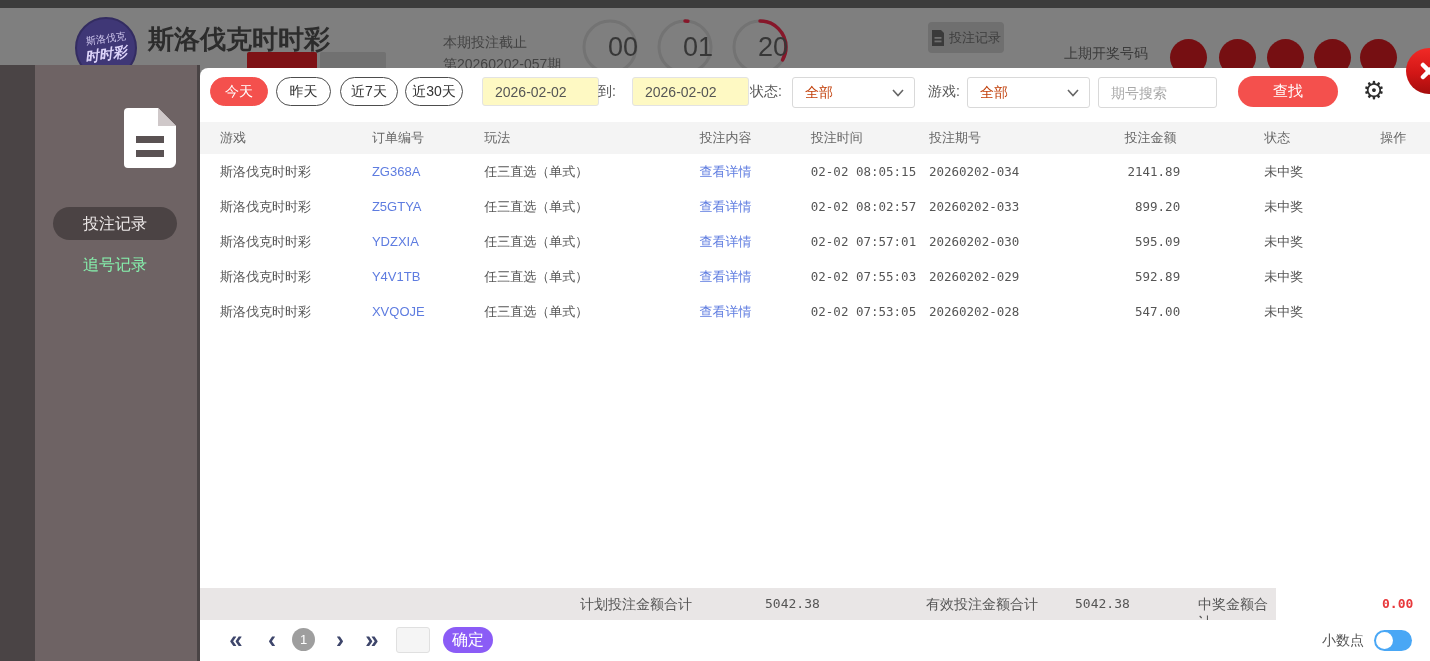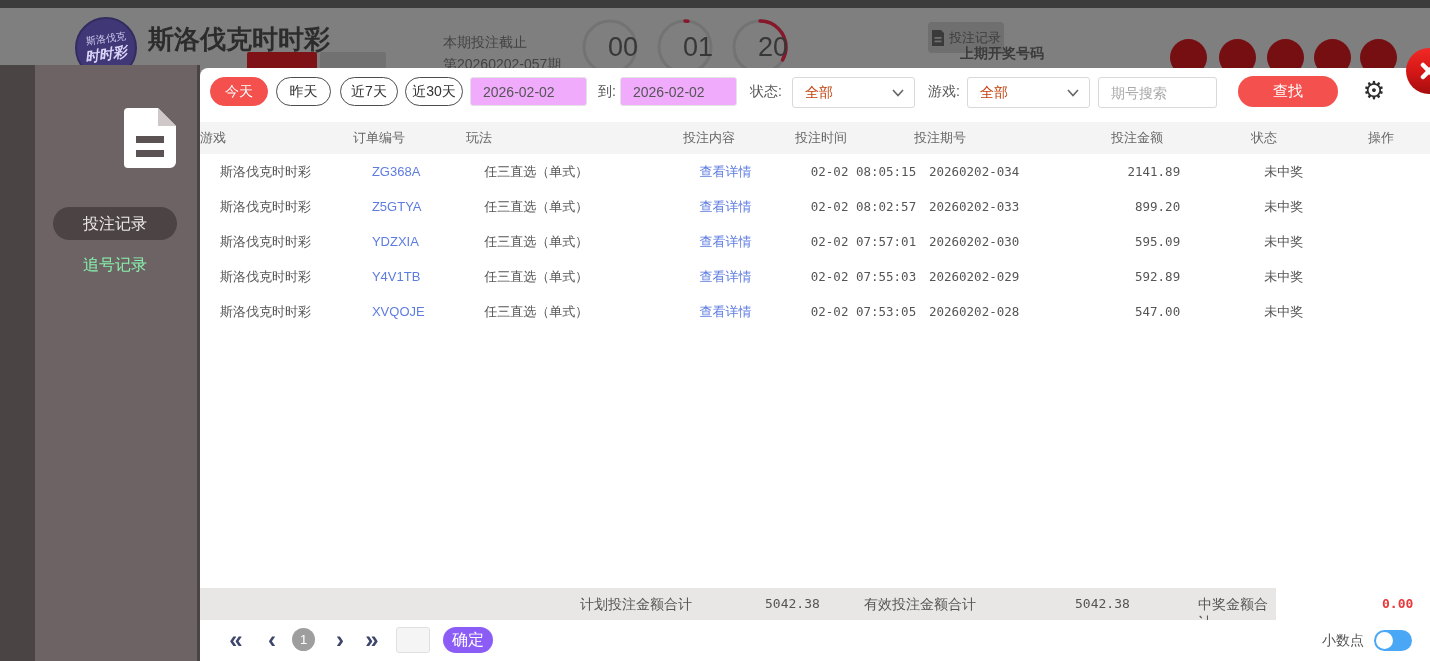--- a/index.html
+++ b/index.html
@@ -19,60 +19,60 @@
   .deadline { position:absolute; left:443px; top:26px; font-size:14px; color:#434343; }
   .period   { position:absolute; left:443px; top:48px; font-size:14px; color:#434343; }
   .cd { position:absolute; top:11px; width:56px; height:56px; }
   .cd svg { position:absolute; left:0; top:0; }
   .cd .ring { fill:none; stroke:#737373; stroke-width:3; }
   .cd .arc  { fill:none; stroke:#87172a; stroke-width:3.5; stroke-linecap:round; }
   .cd-num { position:absolute; left:0; top:13px; width:56px; text-align:right; font-size:27px; color:#373737; }
   .records-btn { position:absolute; left:928px; top:14px; width:76px; height:31px; background:#6f6f6f;
                  border:none; border-radius:4px; color:#3e3e3e; font-size:13px; display:flex; align-items:center;
                  justify-content:center; gap:4px; }
-  .lastdraw-label { position:absolute; left:960px; top:37px; font-size:14px; color:#3b3b3b;font-weight:bold; }
+  .lastdraw-label { position:absolute; left:1064px; top:37px; font-size:14px; color:#3b3b3b; }
   .ball { position:absolute; top:31px; width:37px; height:37px; border-radius:50%; background:#760f12; }
 
   
   .dim-left { position:absolute; left:0; top:65px; width:200px; height:596px; background:#4a4445; z-index:2; }
 
   
   .sidebar { position:absolute; left:35px; top:65px; width:162px; height:596px; background:#6e6364; z-index:3; }
   .doc-icon-big { position:absolute; left:89px; top:43px; }
   .side-item { position:absolute; left:18px; width:124px; height:33px; border-radius:17px; text-align:center;
                line-height:33px; font-size:16px; color:#86efac; cursor:pointer; }
   .side-item.active { background:#4b4344; color:#ece8e8; }
 
   
   .modal { position:absolute; left:200px; top:68px; width:1230px; height:593px; background:#ffffff;
            border-top-left-radius:8px; z-index:4; }
   .pill { position:absolute; top:9px; height:29px; border-radius:15px; font-size:14px; text-align:center; cursor:pointer; }
   .pill.solid { background:#f4504d; color:#fff; border:1px solid #f4504d; }
   .pill.outline { background:#fff; color:#333; border:1px solid #4d4d4d; }
-  .date-input { position:absolute; top:9px; width:117px; height:29px; background:#f0abfc; border:1px solid #e3e3e3;
-                border-radius:3px; font-size:14px; color:#555; padding-left:12px; font-family:"Liberation Sans",sans-serif; }
+  .date-input { position:absolute; top:9px; width:117px; height:29px; background:#fef9c3; border:1px solid #e3e3e3;
+                border-radius:3px; font-size:14px; color:#555; padding-left:12px; font-family:"Liberation Sans",sans-serif;margin-left:12px; }
   .flt-label { position:absolute; top:15px; font-size:14px; color:#555; }
   .select { position:absolute; top:9px; width:123px; height:31px; background:#fff; border:1px solid #d9d9d9;
             border-radius:3px; font-size:14px; color:#c2410c; display:flex; align-items:center; cursor:pointer; }
   .select .val { padding-left:12px; flex:1; }
   .select .chev { margin-right:10px; color:#666; }
   .search-input { position:absolute; left:898px; top:9px; width:119px; height:31px; border:1px solid #d9d9d9;
                   border-radius:3px; font-size:14px; color:#555; padding-left:12px; font-family:"Liberation Sans",sans-serif; }
   .search-input::placeholder { color:#a9a9a9; }
   .find-btn { position:absolute; left:1038px; top:8px; width:100px; height:31px; background:#f4504d; color:#fff;
               border:none; border-radius:16px; font-size:15px; cursor:pointer; }
   .gear { position:absolute; left:1160px; top:8px; width:28px; height:28px; font-size:25px; line-height:28px;
           color:#2e2e2e; text-align:center; cursor:pointer; background:none; border:none; }
   .close-btn { position:absolute; left:1406px; top:48px; width:46px; height:46px; border-radius:50%;
                background:linear-gradient(180deg,#f12a26 0%,#d21616 55%,#a50d0d 100%);
                border:none; z-index:6; cursor:pointer; display:flex; align-items:center; justify-content:center; }
 
   
   .thead { position:absolute; left:0; top:54px; width:1230px; height:32px; background:#f4f4f4;
-           display:flex; align-items:center; font-size:13px; color:#666; }
+           display:flex; align-items:center; padding-left:20px; font-size:13px; color:#666; }
   .tbody { position:absolute; left:0; top:86px; width:1230px; }
   .tr { display:flex; align-items:center; height:35px; padding-left:20px; font-size:13px; color:#555; background:#fff; }
   .c1{width:153px} .c2{width:113px} .c3{width:217px} .c4{width:112px} .c5{width:119px}
   .c6{width:197px} .c7{width:56px; margin-right:84px; white-space:nowrap;} .c8{width:117px} .c9{width:50px}
   .tr .c7 { text-align:right; }
   .mono { font-family:"DejaVu Sans Mono", monospace; font-size:12.5px; }
   a.blue { color:#5e7ce0; text-decoration:none; cursor:pointer; }
 
   
   .summary { position:absolute; left:0; top:520px; width:1076px; height:32px; background:#e9e6e6; font-size:14px; color:#555; }
@@ -262,21 +262,21 @@
     <div class="c6 mono">20260202-028</div>
     <div class="c7 mono">547.00</div>
     <div class="c8">未中奖</div>
     <div class="c9"></div>
   </div>
 </div>
 
     <div class="summary">
       <span style="left:380px">计划投注金额合计</span>
       <span class="sum-num" style="left:565px">5042.38</span>
-      <span style="left:664px">有效投注金额合计</span>
+      <span style="left:726px">有效投注金额合计</span>
       <span class="sum-num" style="left:875px">5042.38</span>
       <span style="left:998px">中奖金额合计</span>
       <span class="sum-num win-val" style="left:1182px">0.00</span>
     </div>
 
     <div class="pager">
       <button class="pg-ic" style="left:22px">«</button>
       <button class="pg-ic" style="left:58px">‹</button>
       <div class="pg-num">1</div>
       <button class="pg-ic" style="left:126px">›</button>

